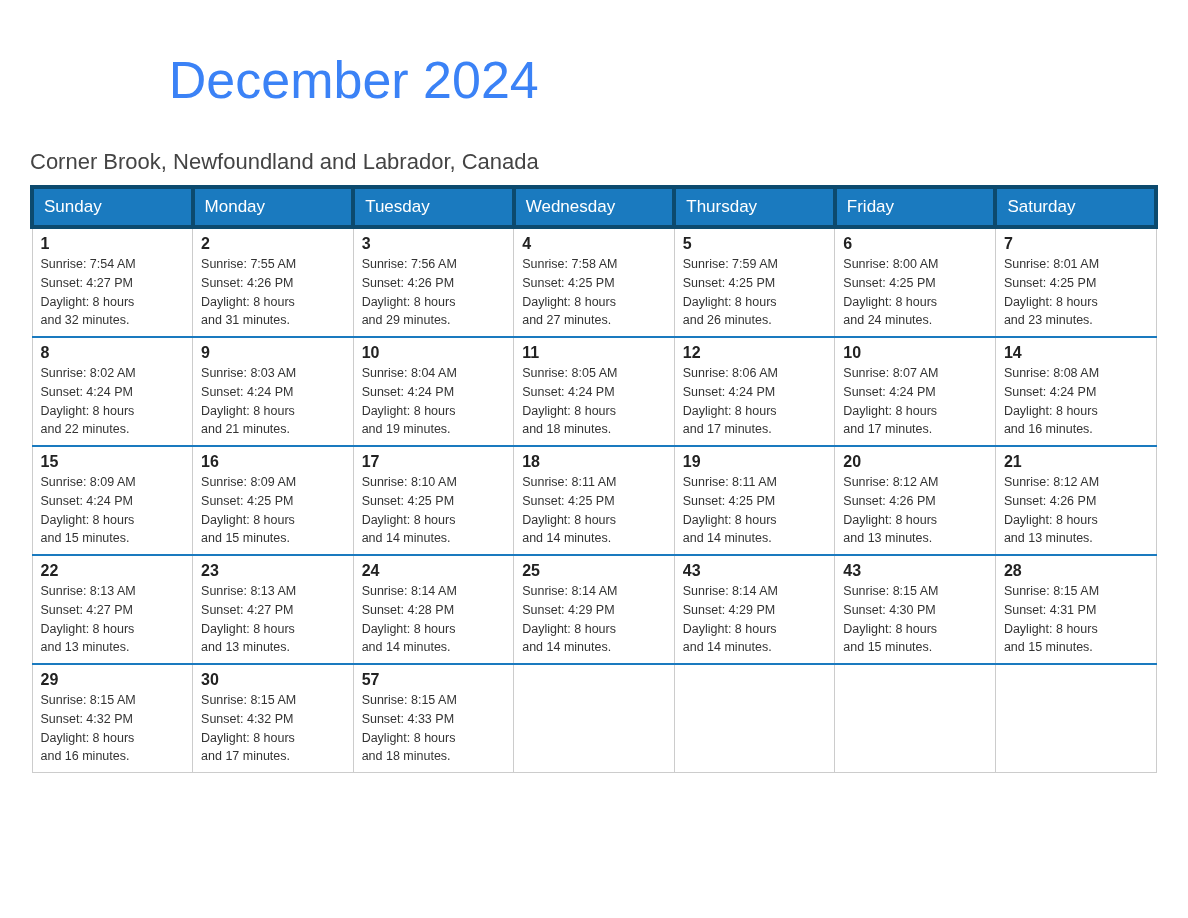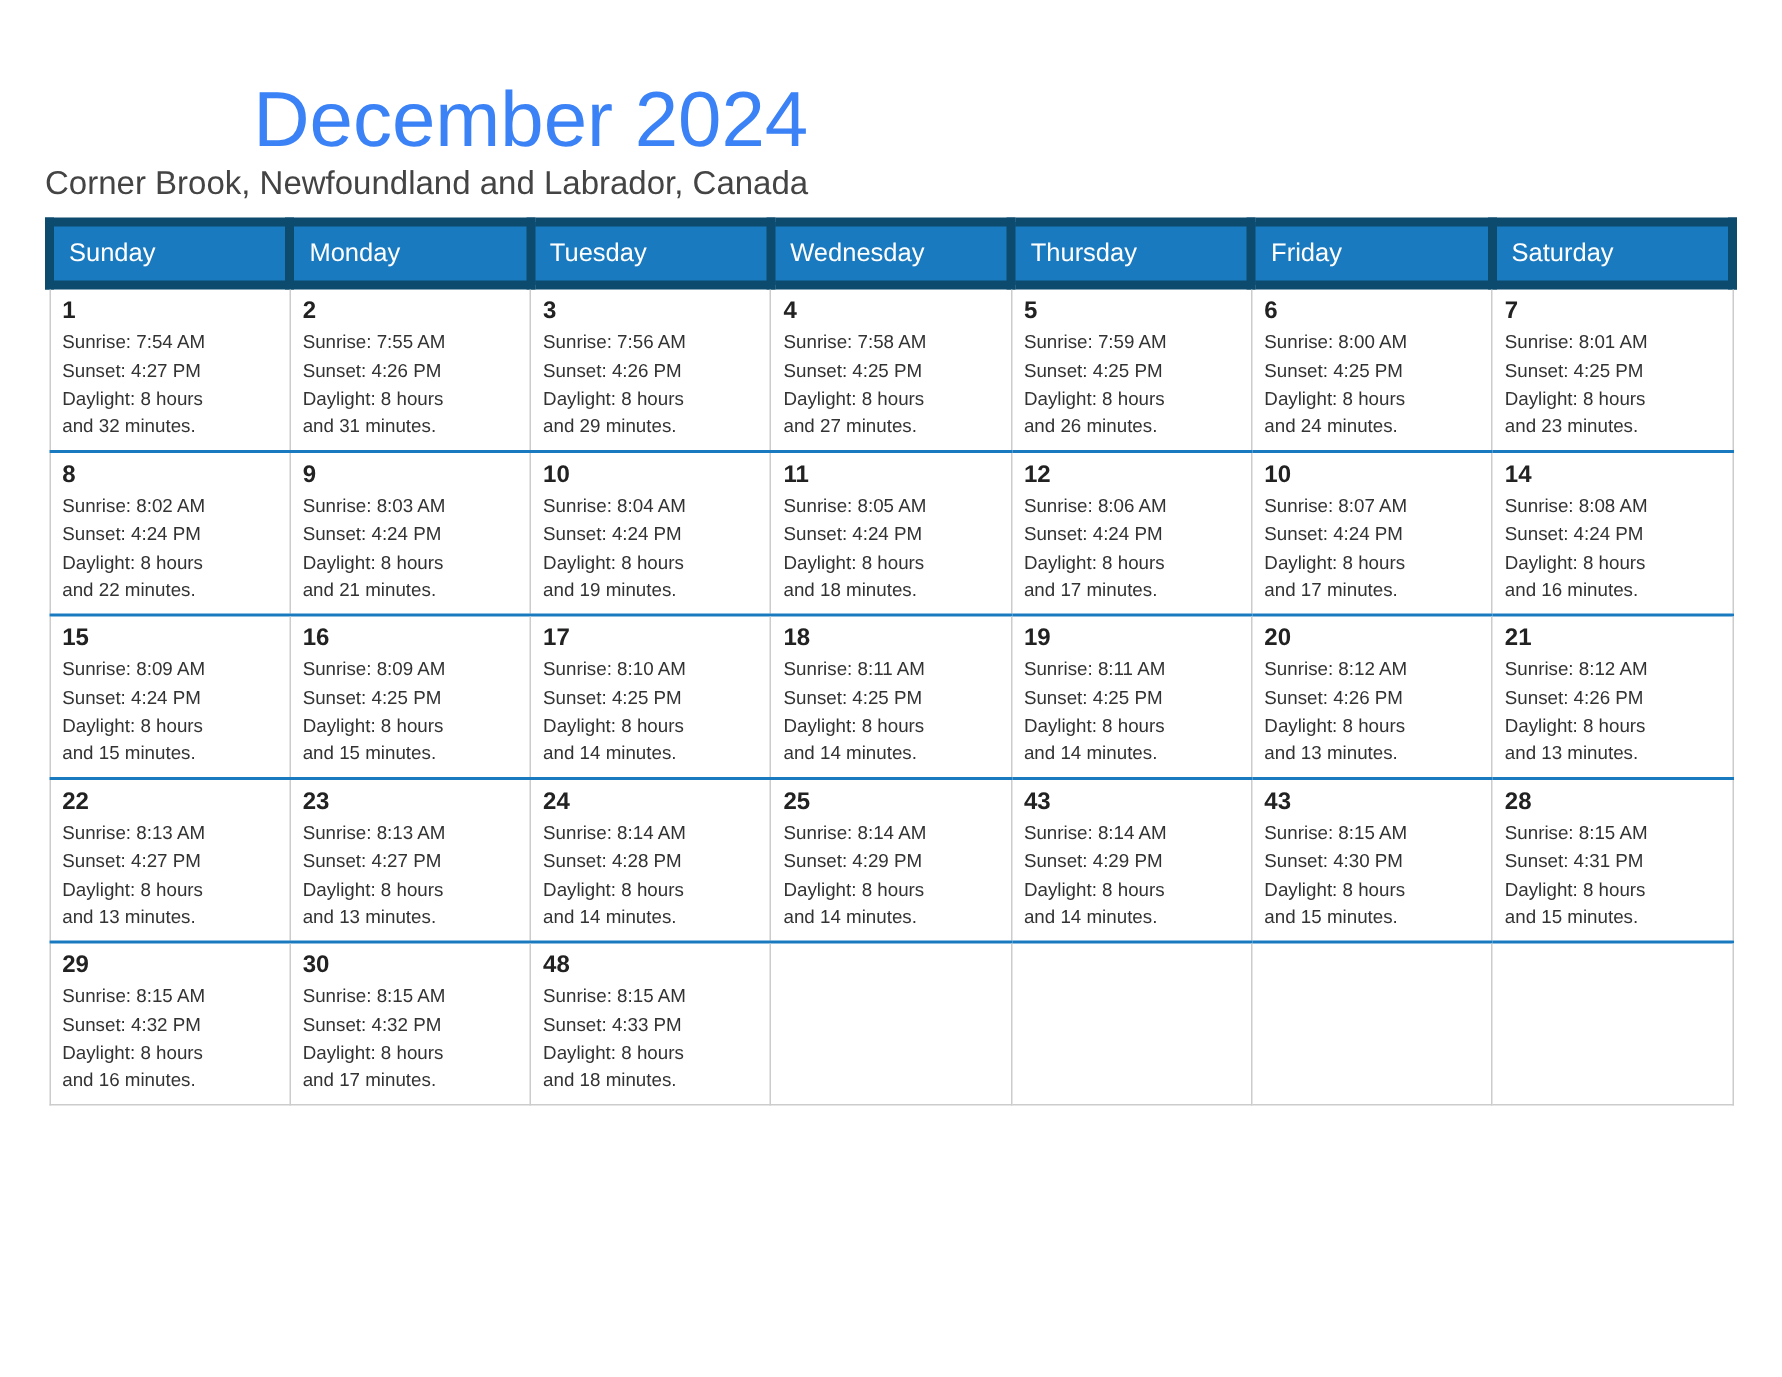--- a/index.html
+++ b/index.html
@@ -51,34 +51,35 @@
       font-size: 52px;
       font-weight: 300;
       color: #3b82f6;
       line-height: 1.1;
       margin-top: 32px;
     }
     .location-title {
       font-size: 22px;
       color: #444;
       font-weight: normal;
+      margin-top: 40px;
     }
     .calendar-table {
       width: 100%;
       border-collapse: collapse;
       margin-top: 10px;
     }
     .calendar-table th {
       background-color: #1a7abf;
       color: #fff;
       font-size: 17px;
       font-weight: normal;
       padding: 8px 10px;
       text-align: left;
-      border: 6px solid #0c4a6e;
+      border: 4px solid #0c4a6e;
     }
     .calendar-table td {
       vertical-align: top;
       padding: 6px 8px;
       border: 1px solid #ccc;
       width: calc(100% / 7);
       min-height: 100px;
       font-size: 13px;
       color: #333;
     }
@@ -186,21 +187,21 @@
         <td><span class="day-num">43</span>
         <span class="day-info">Sunrise: 8:15 AM<br>Sunset: 4:30 PM<br>Daylight: 8 hours<br>and 15 minutes.</span></td>
         <td><span class="day-num">28</span>
         <span class="day-info">Sunrise: 8:15 AM<br>Sunset: 4:31 PM<br>Daylight: 8 hours<br>and 15 minutes.</span></td>
       </tr>
       <tr class="week-row">
         <td><span class="day-num">29</span>
         <span class="day-info">Sunrise: 8:15 AM<br>Sunset: 4:32 PM<br>Daylight: 8 hours<br>and 16 minutes.</span></td>
         <td><span class="day-num">30</span>
         <span class="day-info">Sunrise: 8:15 AM<br>Sunset: 4:32 PM<br>Daylight: 8 hours<br>and 17 minutes.</span></td>
-        <td><span class="day-num">48</span>
+        <td><span class="day-num">57</span>
         <span class="day-info">Sunrise: 8:15 AM<br>Sunset: 4:33 PM<br>Daylight: 8 hours<br>and 18 minutes.</span></td>
         <td class="empty-cell"></td>
         <td class="empty-cell"></td>
         <td class="empty-cell"></td>
         <td class="empty-cell"></td>
       </tr>
     </tbody>
 </table>
 
 </body></html>

